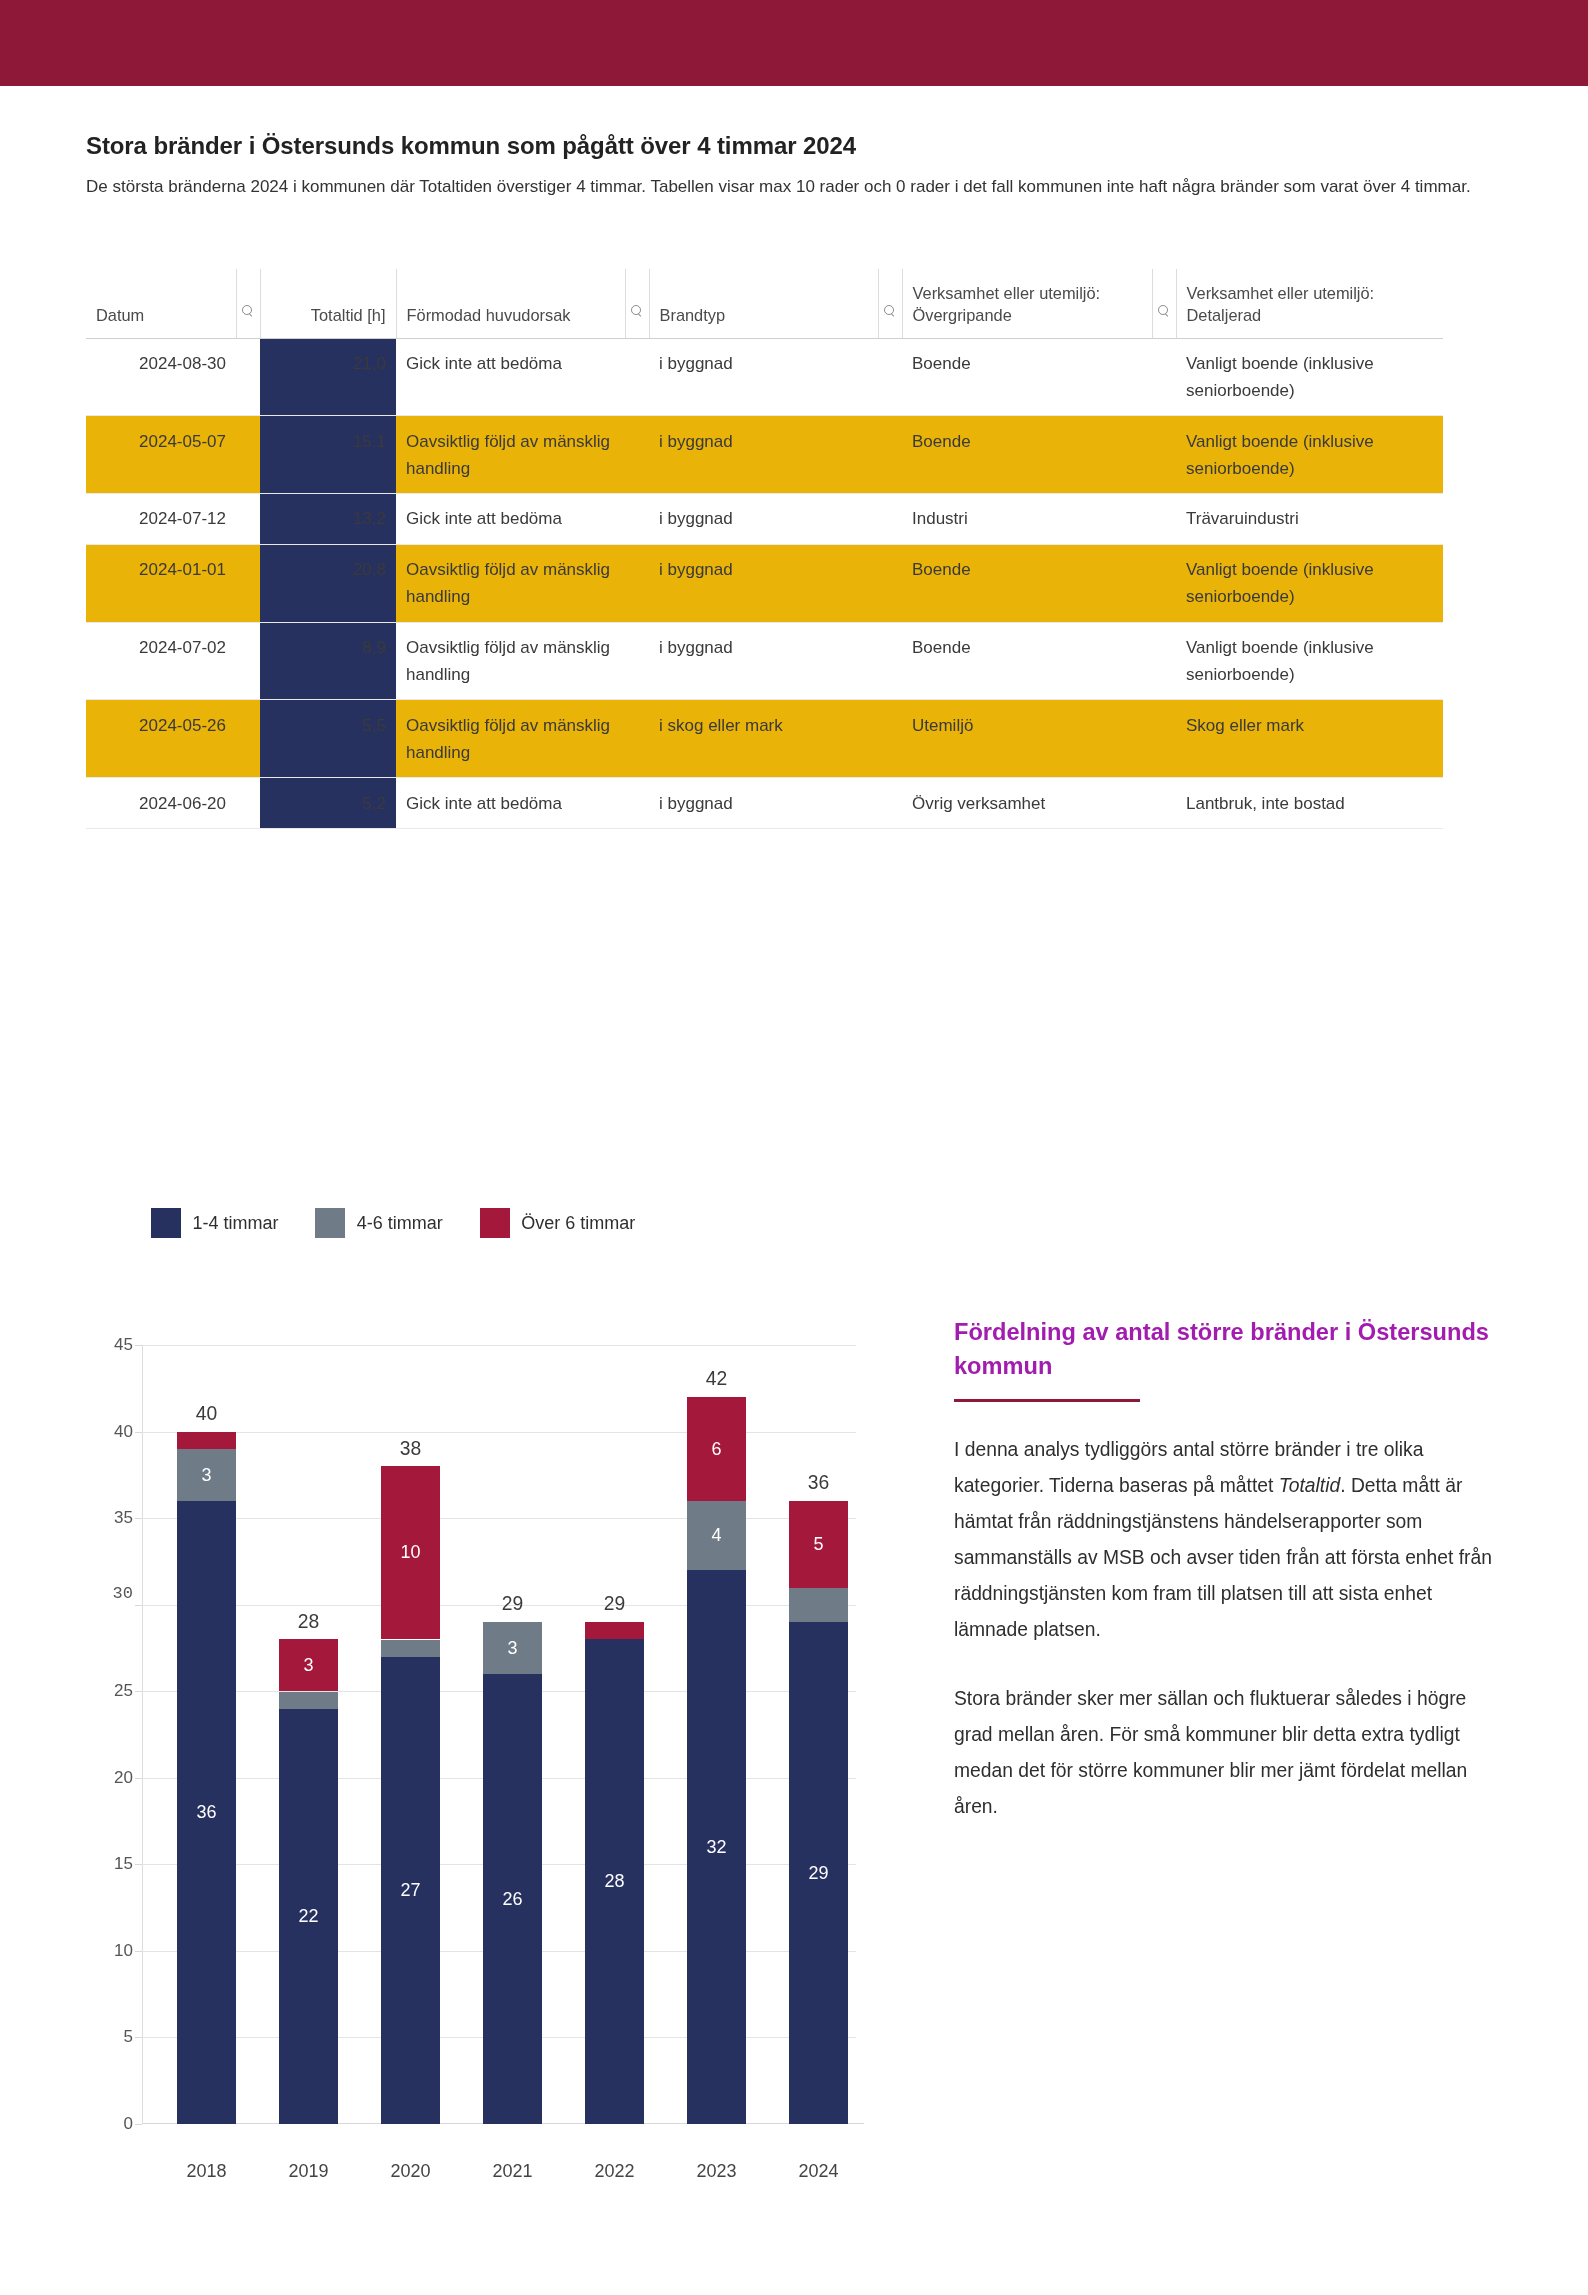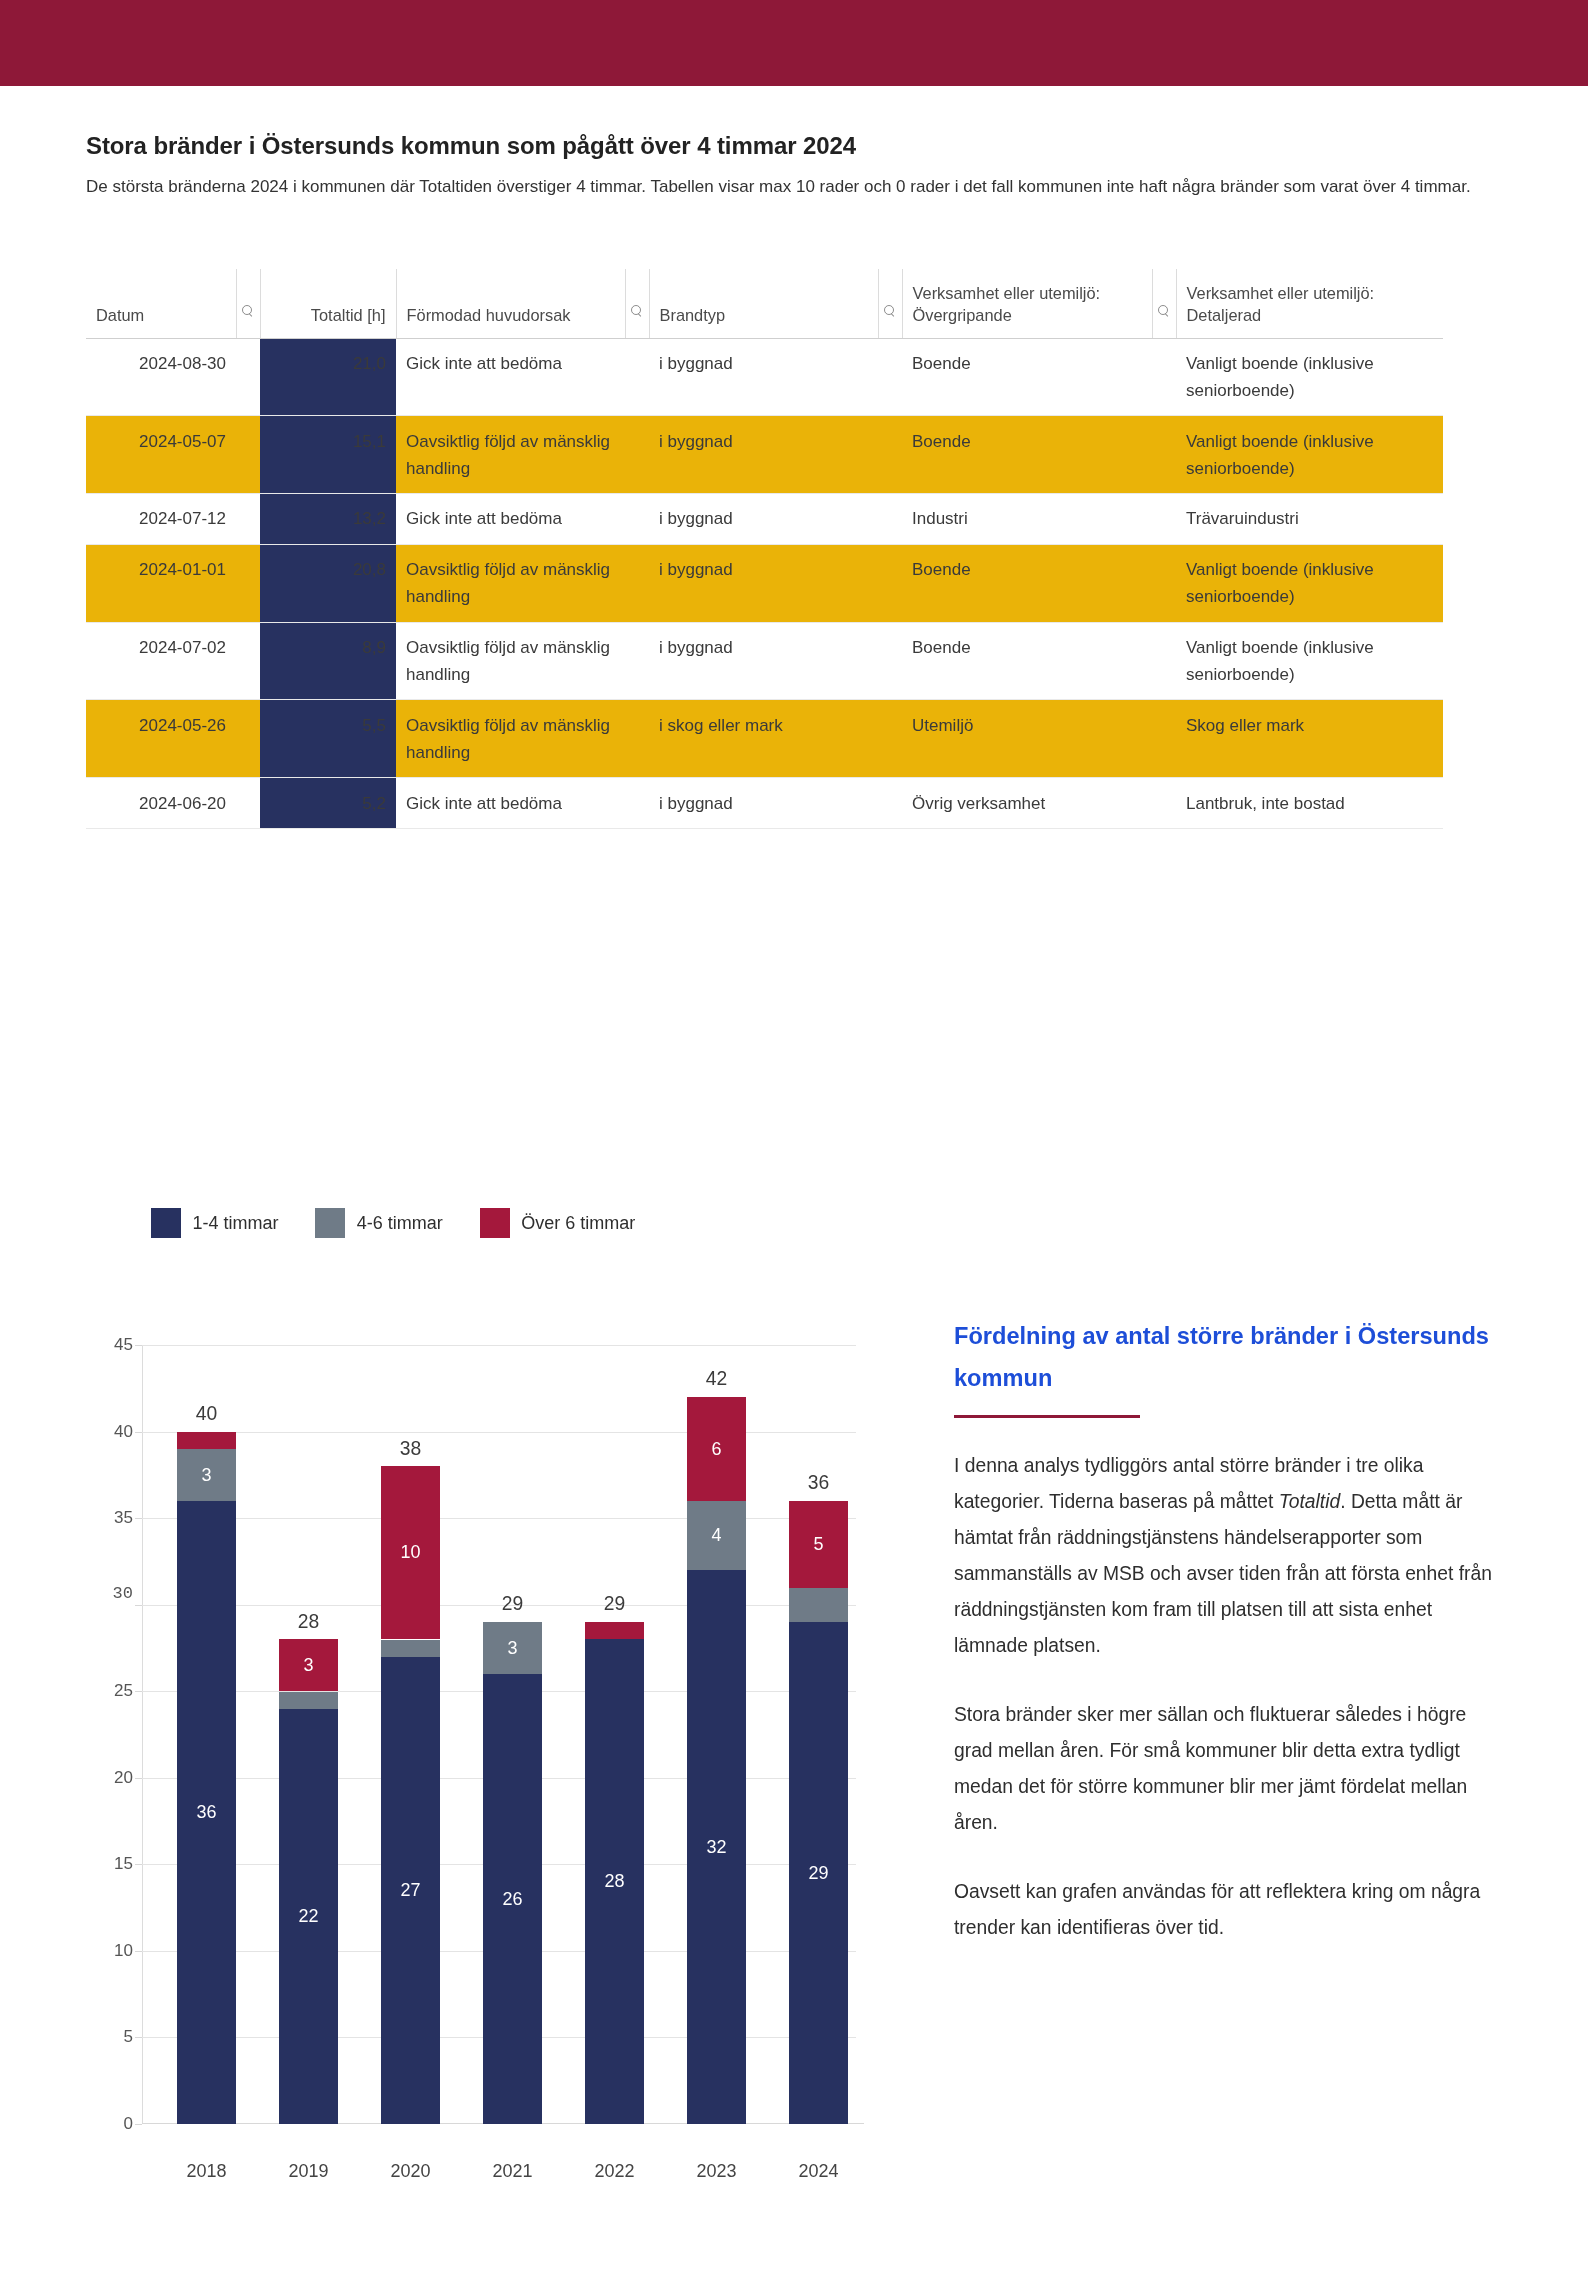--- a/index.html
+++ b/index.html
@@ -222,22 +222,22 @@
 
   
   .side {
     position: absolute;
     left: 954px; top: 1229px;
     width: 543px;
   }
   .side-title {
     font-size: 23.6px;
     font-weight: bold;
-    line-height: 42px;
-    color: #1d4ed8;
+    line-height: 34px;
+    color: #a21caf;
     margin: 0 0 15.7px 0;
   }
   .side-rule {
     width: 186px; height: 3.6px;
     background: #8e1838;
     margin-bottom: 30px;
   }
   .side p {
     font-size: 19.3px;
     line-height: 36px;
@@ -531,17 +531,16 @@
         <div class="bar-total" style="left: 647px; top: 127px;">36</div>
         <div class="xtick" style="left: 647px;">2024</div>
       </div>
   </div>
 
   <div class="side">
     <h2 class="side-title">Fördelning av antal större bränder i Östersunds kommun</h2>
     <div class="side-rule"></div>
     <p><span>I denna analys tydliggörs antal större bränder i tre olika kategorier. Tiderna baseras på måttet </span><em>Totaltid</em><span>. Detta mått är hämtat från räddningstjänstens händelserapporter som sammanställs av MSB och avser tiden från att första enhet från räddningstjänsten kom fram till platsen till att sista enhet lämnade platsen.</span></p>
     <p>Stora bränder sker mer sällan och fluktuerar således i högre grad mellan åren. För små kommuner blir detta extra tydligt medan det för större kommuner blir mer jämt fördelat mellan åren.</p>
-    <p>Oavsett kan grafen användas för att reflektera kring om några trender kan identifieras över tid.</p>
   </div>
 
 </div>
 
 
 </body></html>

